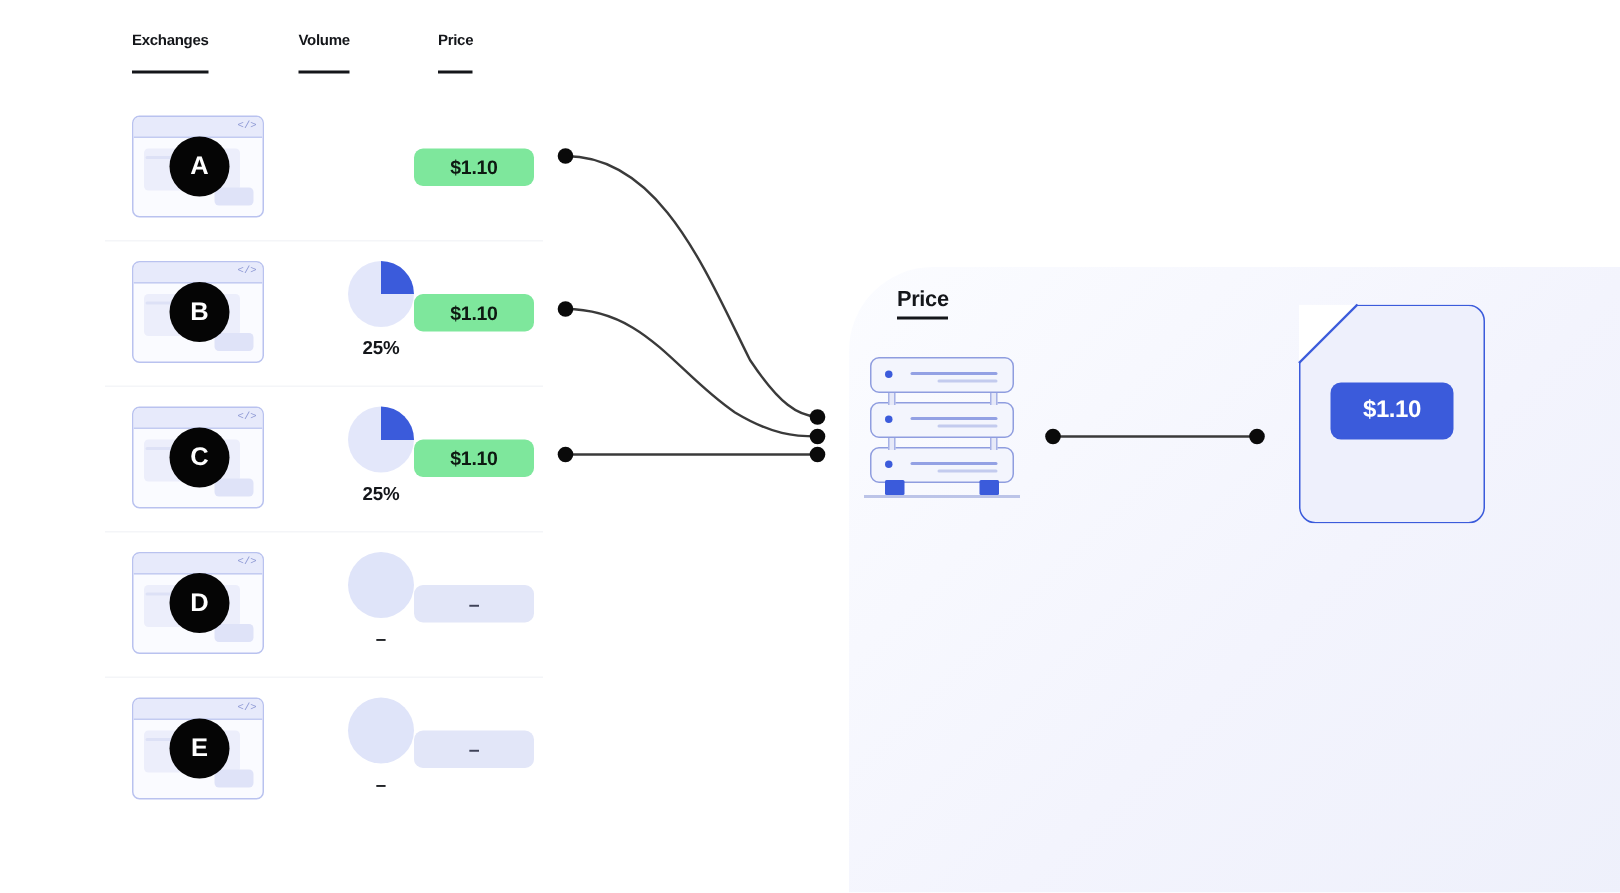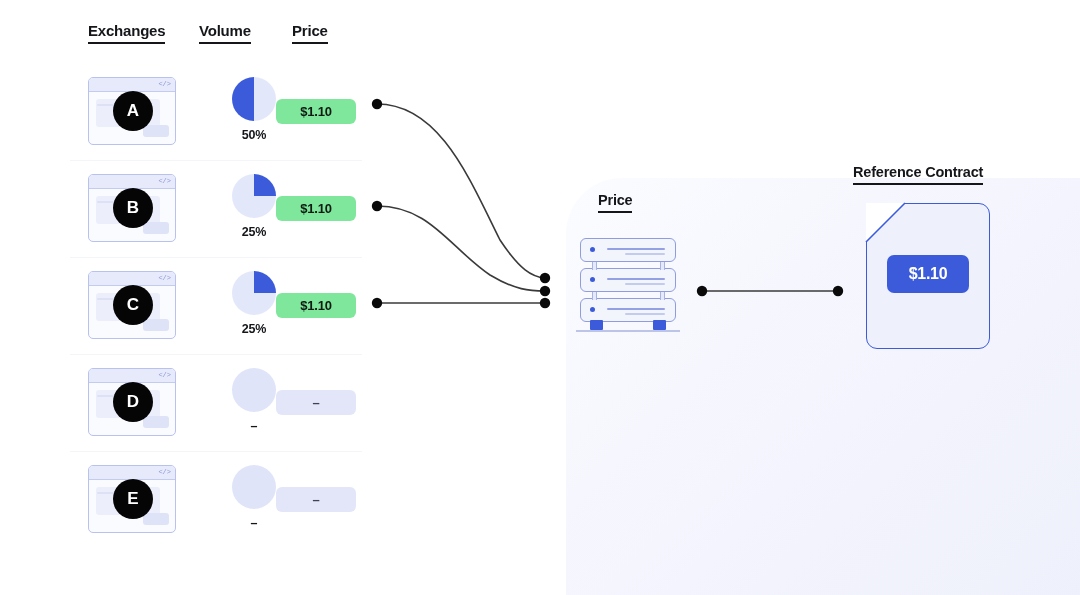--- a/index.html
+++ b/index.html
@@ -29,25 +29,25 @@
     width: 520px;
     height: 430px;
     background: linear-gradient(135deg, #fbfcff 0%, #f3f4fd 55%, #eef0fb 100%);
     border-top-left-radius: 56px;
     z-index: 0;
   }
 
   
   .col-head {
     position: absolute;
-    font-size: 15px;
+    font-size: 10px;
     font-weight: bold;
     color: #14161a;
     letter-spacing: -0.2px;
-    padding-bottom: 3px;
+    padding-bottom: 14px;
     border-bottom: 2px solid #14161a;
     white-space: nowrap;
     z-index: 5;
   }
   #head-exchanges { left: 88px; top: 22px; }
   #head-volume    { left: 199px; top: 22px; }
   #head-price     { left: 292px; top: 22px; text-align: center; }
 
   
   .table {
@@ -322,24 +322,20 @@
       <div class="row">
         <div class="browser">
           <div class="titlebar">
             <span class="code-glyph">&lt;/&gt;</span>
           </div>
           <div class="panel-a"></div>
           <div class="line-1"></div>
           <div class="panel-b"></div>
         </div>
         <div class="badge-letter">A</div>
-        <div class="vol-wrap">
-          <div class="pie p50"></div>
-          <div class="vol-label">50%</div>
-        </div>
         <div class="price-wrap"><span class="price-pill up">$1.10</span></div>
       </div>
       <div class="row">
         <div class="browser">
           <div class="titlebar">
             <span class="code-glyph">&lt;/&gt;</span>
           </div>
           <div class="panel-a"></div>
           <div class="line-1"></div>
           <div class="panel-b"></div>
@@ -436,21 +432,20 @@
     </div>
     <span class="server-riser" style="left:16px; top:24px;"></span>
     <span class="server-riser" style="left:84px; top:24px;"></span>
     <span class="server-riser" style="left:16px; top:54px;"></span>
     <span class="server-riser" style="left:84px; top:54px;"></span>
     <span class="server-foot" style="left:14px;"></span>
     <span class="server-foot" style="left:77px;"></span>
     <span class="server-ground"></span>
   </div>
 
-  <div class="node-label" id="label-contract">Reference Contract</div>
 
   <div class="doc">
     <div class="doc-body"></div>
     <div class="doc-fold"></div>
     <svg style="position:absolute;left:0;top:0;width:124px;height:146px;overflow:visible">
       <line x1="0" y1="39" x2="39" y2="0" stroke="#3b5bdb" stroke-width="1.6"></line>
     </svg>
     <div class="doc-price">$1.10</div>
   </div>
 

